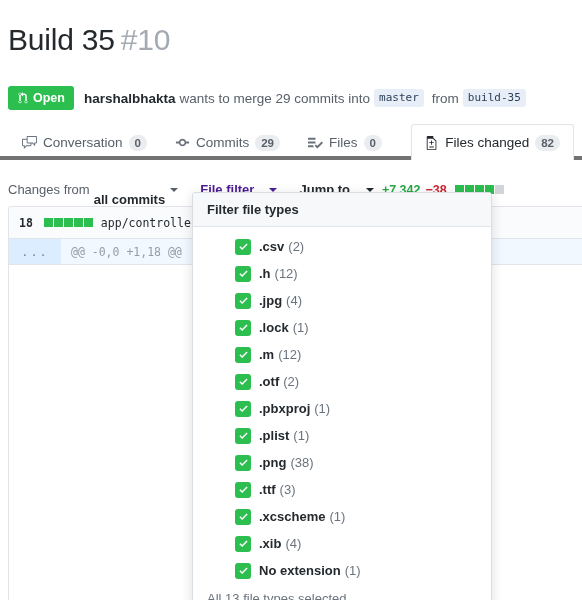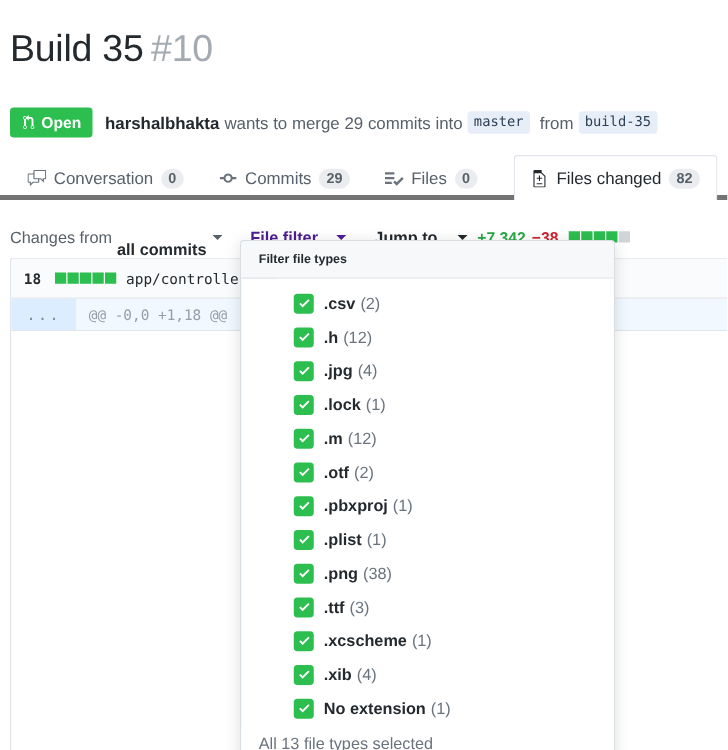--- a/index.html
+++ b/index.html
@@ -223,21 +223,21 @@
     border: 1px solid #d9dee3;
     border-radius: 3px;
     box-shadow: 0 3px 12px rgba(27,31,35,0.15);
     z-index: 50;
     overflow: hidden;
   }
   .dd-header {
     background: #f6f8fa;
     border-bottom: 1px solid #e1e4e8;
     padding: 9px 14px;
-    font-size: 10px;
+    font-size: 13px;
     font-weight: bold;
     color: #24292e;
   }
   .dd-list { padding: 6px 0 2px 0; background: #fff; margin-left: 28px; }
   .dd-item {
     display: flex;
     align-items: center;
     gap: 8px;
     padding: 4px 14px;
     font-size: 13px;

